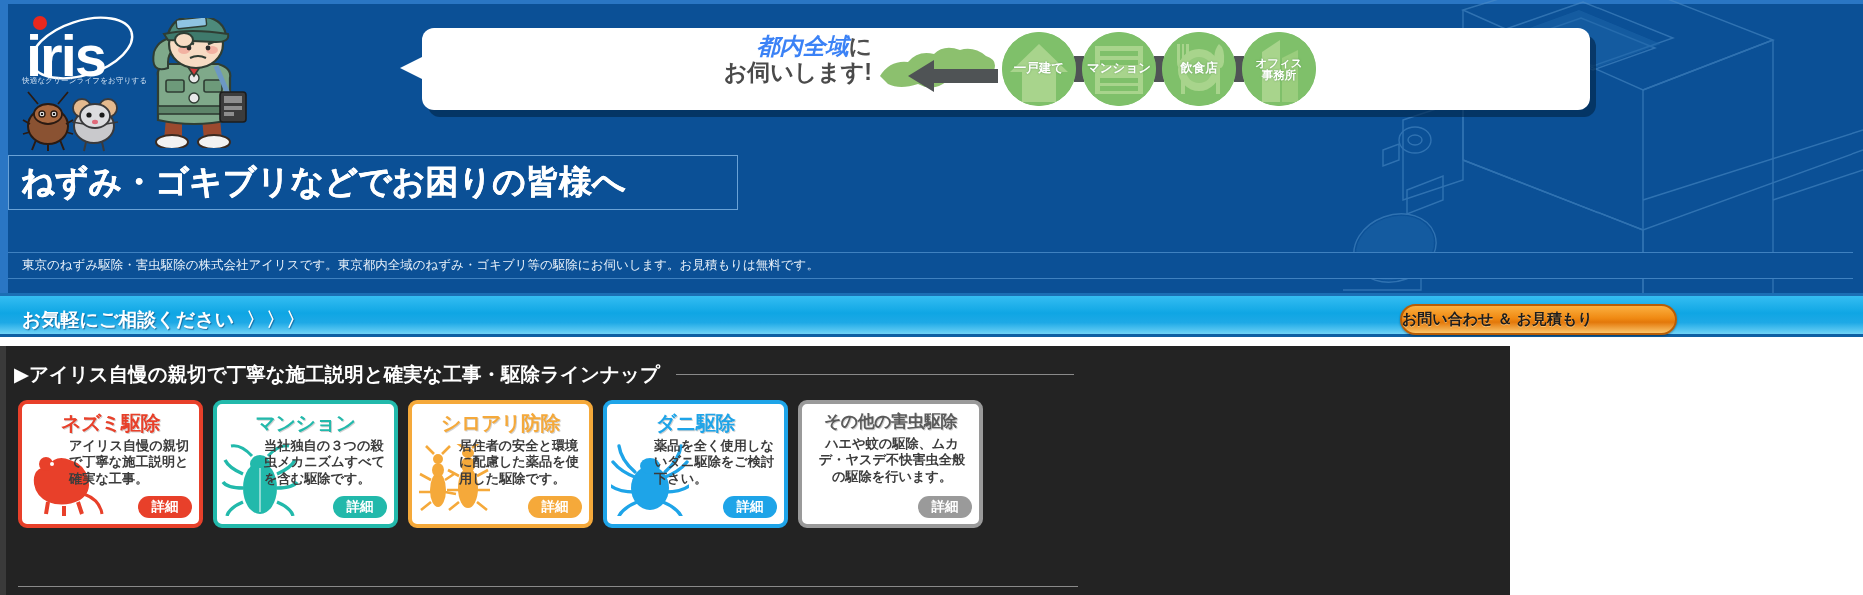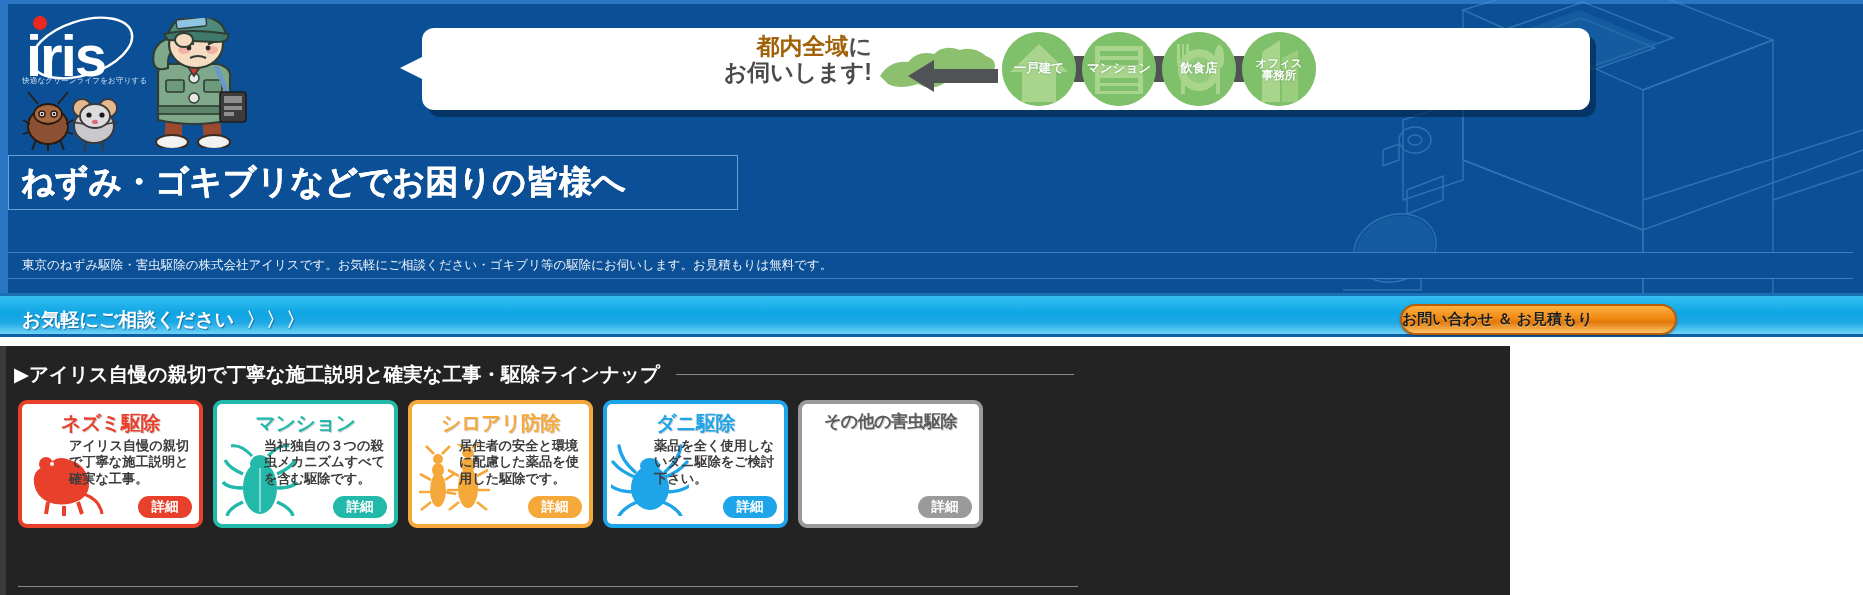--- a/index.html
+++ b/index.html
@@ -43,21 +43,21 @@
   .bubble-tail {
     position:absolute; left:400px; top:55px; width:0; height:0;
     border-top:13px solid transparent; border-bottom:13px solid transparent;
     border-right:26px solid #ffffff;
   }
   .bubble-head {
     position:absolute; left:200px; top:6px; width:250px; text-align:right;
     line-height:1.12;
   }
   .bh-line1 { font-size:23px; font-weight:bold; color:#4f4f4f; white-space:nowrap;}
-  .bh-line1 .hl { color:#a16207; }
+  .bh-line1 .hl { color:#3b82f6;font-style:italic; }
   .bh-line2 { font-size:23px; font-weight:bold; color:#4a4a4a; white-space:nowrap; }
   .map-japan { position:absolute; left:452px; top:10px; width:130px; height:62px; }
   .big-arrow { position:absolute; left:486px; top:30px; width:90px; height:36px; }
   .pill-row { position:absolute; left:580px; top:4px; display:flex; align-items:center; gap:0px; }
   .pill {
     width:74px; height:74px; border-radius:50%;
     background:#7fc06a; display:flex; align-items:center; justify-content:center;
     position:relative; overflow:hidden;
   }
   .pill .pill-art { position:absolute; inset:0; }
@@ -325,21 +325,21 @@
           <span class="pill-label two"><span>オフィス</span><br><span>事務所</span></span>
         </div>
       </div>
     </div>
 
     <div class="headline-band">
       <div class="headline-text">ねずみ・ゴキブリなどでお困りの皆様へ</div>
     </div>
 
     <div class="desc-strip">
-      <div class="desc-text">東京のねずみ駆除・害虫駆除の株式会社アイリスです。お気軽にご相談ください・ゴキブリ等の駆除にお伺いします。お見積もりは無料です。</div>
+      <div class="desc-text">東京のねずみ駆除・害虫駆除の株式会社アイリスです。東京都内全域のねずみ・ゴキブリ等の駆除にお伺いします。お見積もりは無料です。</div>
     </div>
   </div>
 
   <div class="cyan-bar">
     <div class="cyan-text">
       <span>お気軽にご相談ください</span><span class="chev">〉〉〉</span>
     </div>
     <div class="contact-btn">
       <span>お問い合わせ ＆ お見積もり</span>
     </div>
@@ -422,20 +422,21 @@
             <path d="M52 58 Q66 64 70 72"></path>
           </g>
         </svg>
         <div class="card-body">薬品を全く使用しないダニ駆除をご検討下さい。</div>
         <div class="detail-btn" style="background:#1ea4e8;">詳細</div>
       </div>
 
       <div class="card" style="border-color:#9a9a9a;">
         <div class="card-title" style="color:#5a5a5a; font-size:17px;">その他の害虫駆除</div>
         <svg class="card-art" viewBox="0 0 78 72" style="opacity:0"></svg>
+        <div class="card-body" style="right:12px; width:150px; top:32px; text-align:center;">ハエや蚊の駆除、ムカデ・ヤスデ不快害虫全般の駆除を行います。</div>
         <div class="detail-btn" style="background:#9a9a9a;">詳細</div>
       </div>
 
     </div>
 
     <div class="bottom-rule"></div>
   </div>
 
 </div>
 

